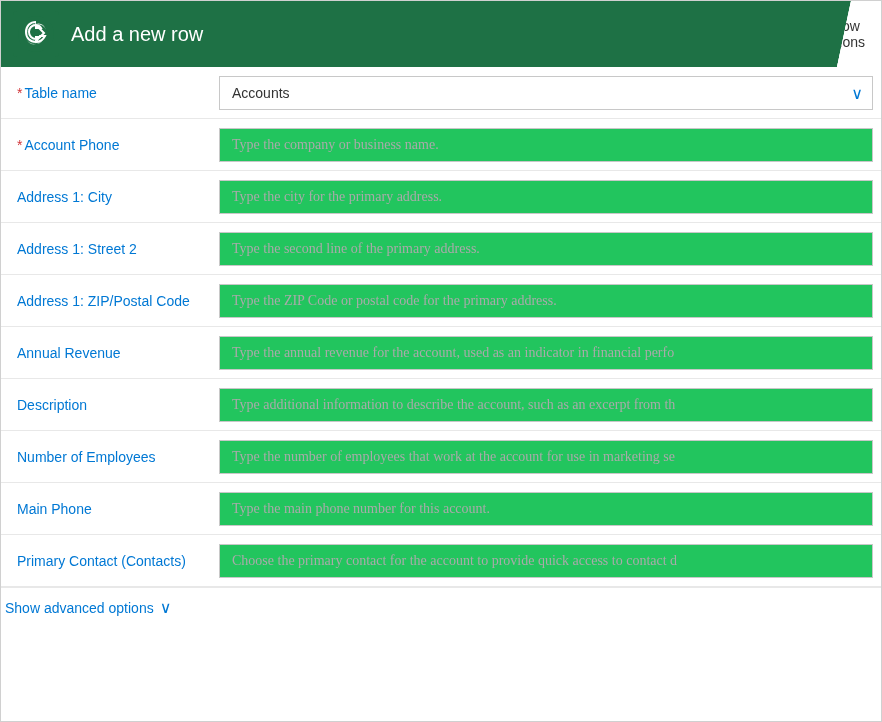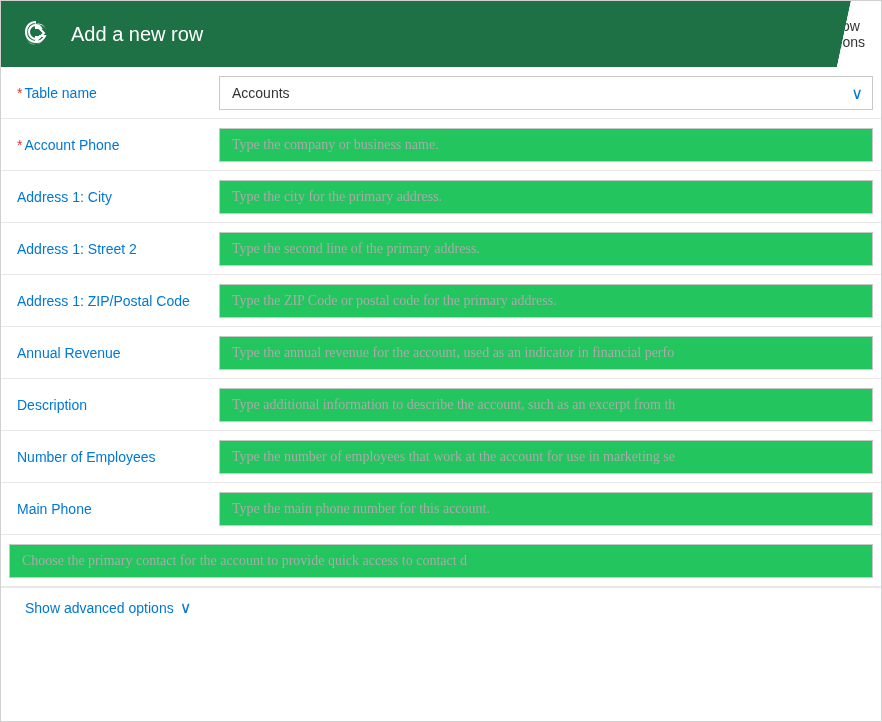--- a/index.html
+++ b/index.html
@@ -162,21 +162,21 @@
     }
 
     .table-name-row {
       border-bottom: 1px solid #e8e8e8;
       min-height: 52px;
       display: flex;
       align-items: stretch;
     }
 
     .footer {
-      padding: 10px 24px;
+      padding: 10px 4px;
       border-top: 1px solid #e8e8e8;
     }
 
     .advanced-options-btn {
       background: none;
       border: none;
       color: #0078d4;
       font-size: 14px;
       cursor: pointer;
       display: flex;
@@ -303,20 +303,23 @@
         </div>
         <div class="form-row">
           <div class="form-label">
             <span>Main Phone</span>
           </div>
           <div class="form-field">
             <input type="text" class="form-input" placeholder="Type the main phone number for this account." style="">
           </div>
         </div>
         <div class="form-row">
+          <div class="form-label">
+            <span>Primary Contact (Contacts)</span>
+          </div>
           <div class="form-field">
             <input type="text" class="form-input" placeholder="Choose the primary contact for the account to provide quick access to contact d" style="">
           </div>
         </div>
       </div>
 
     <div class="footer">
       <button class="advanced-options-btn">
         <span>Show advanced options</span>
         <span class="chevron">∨</span>

